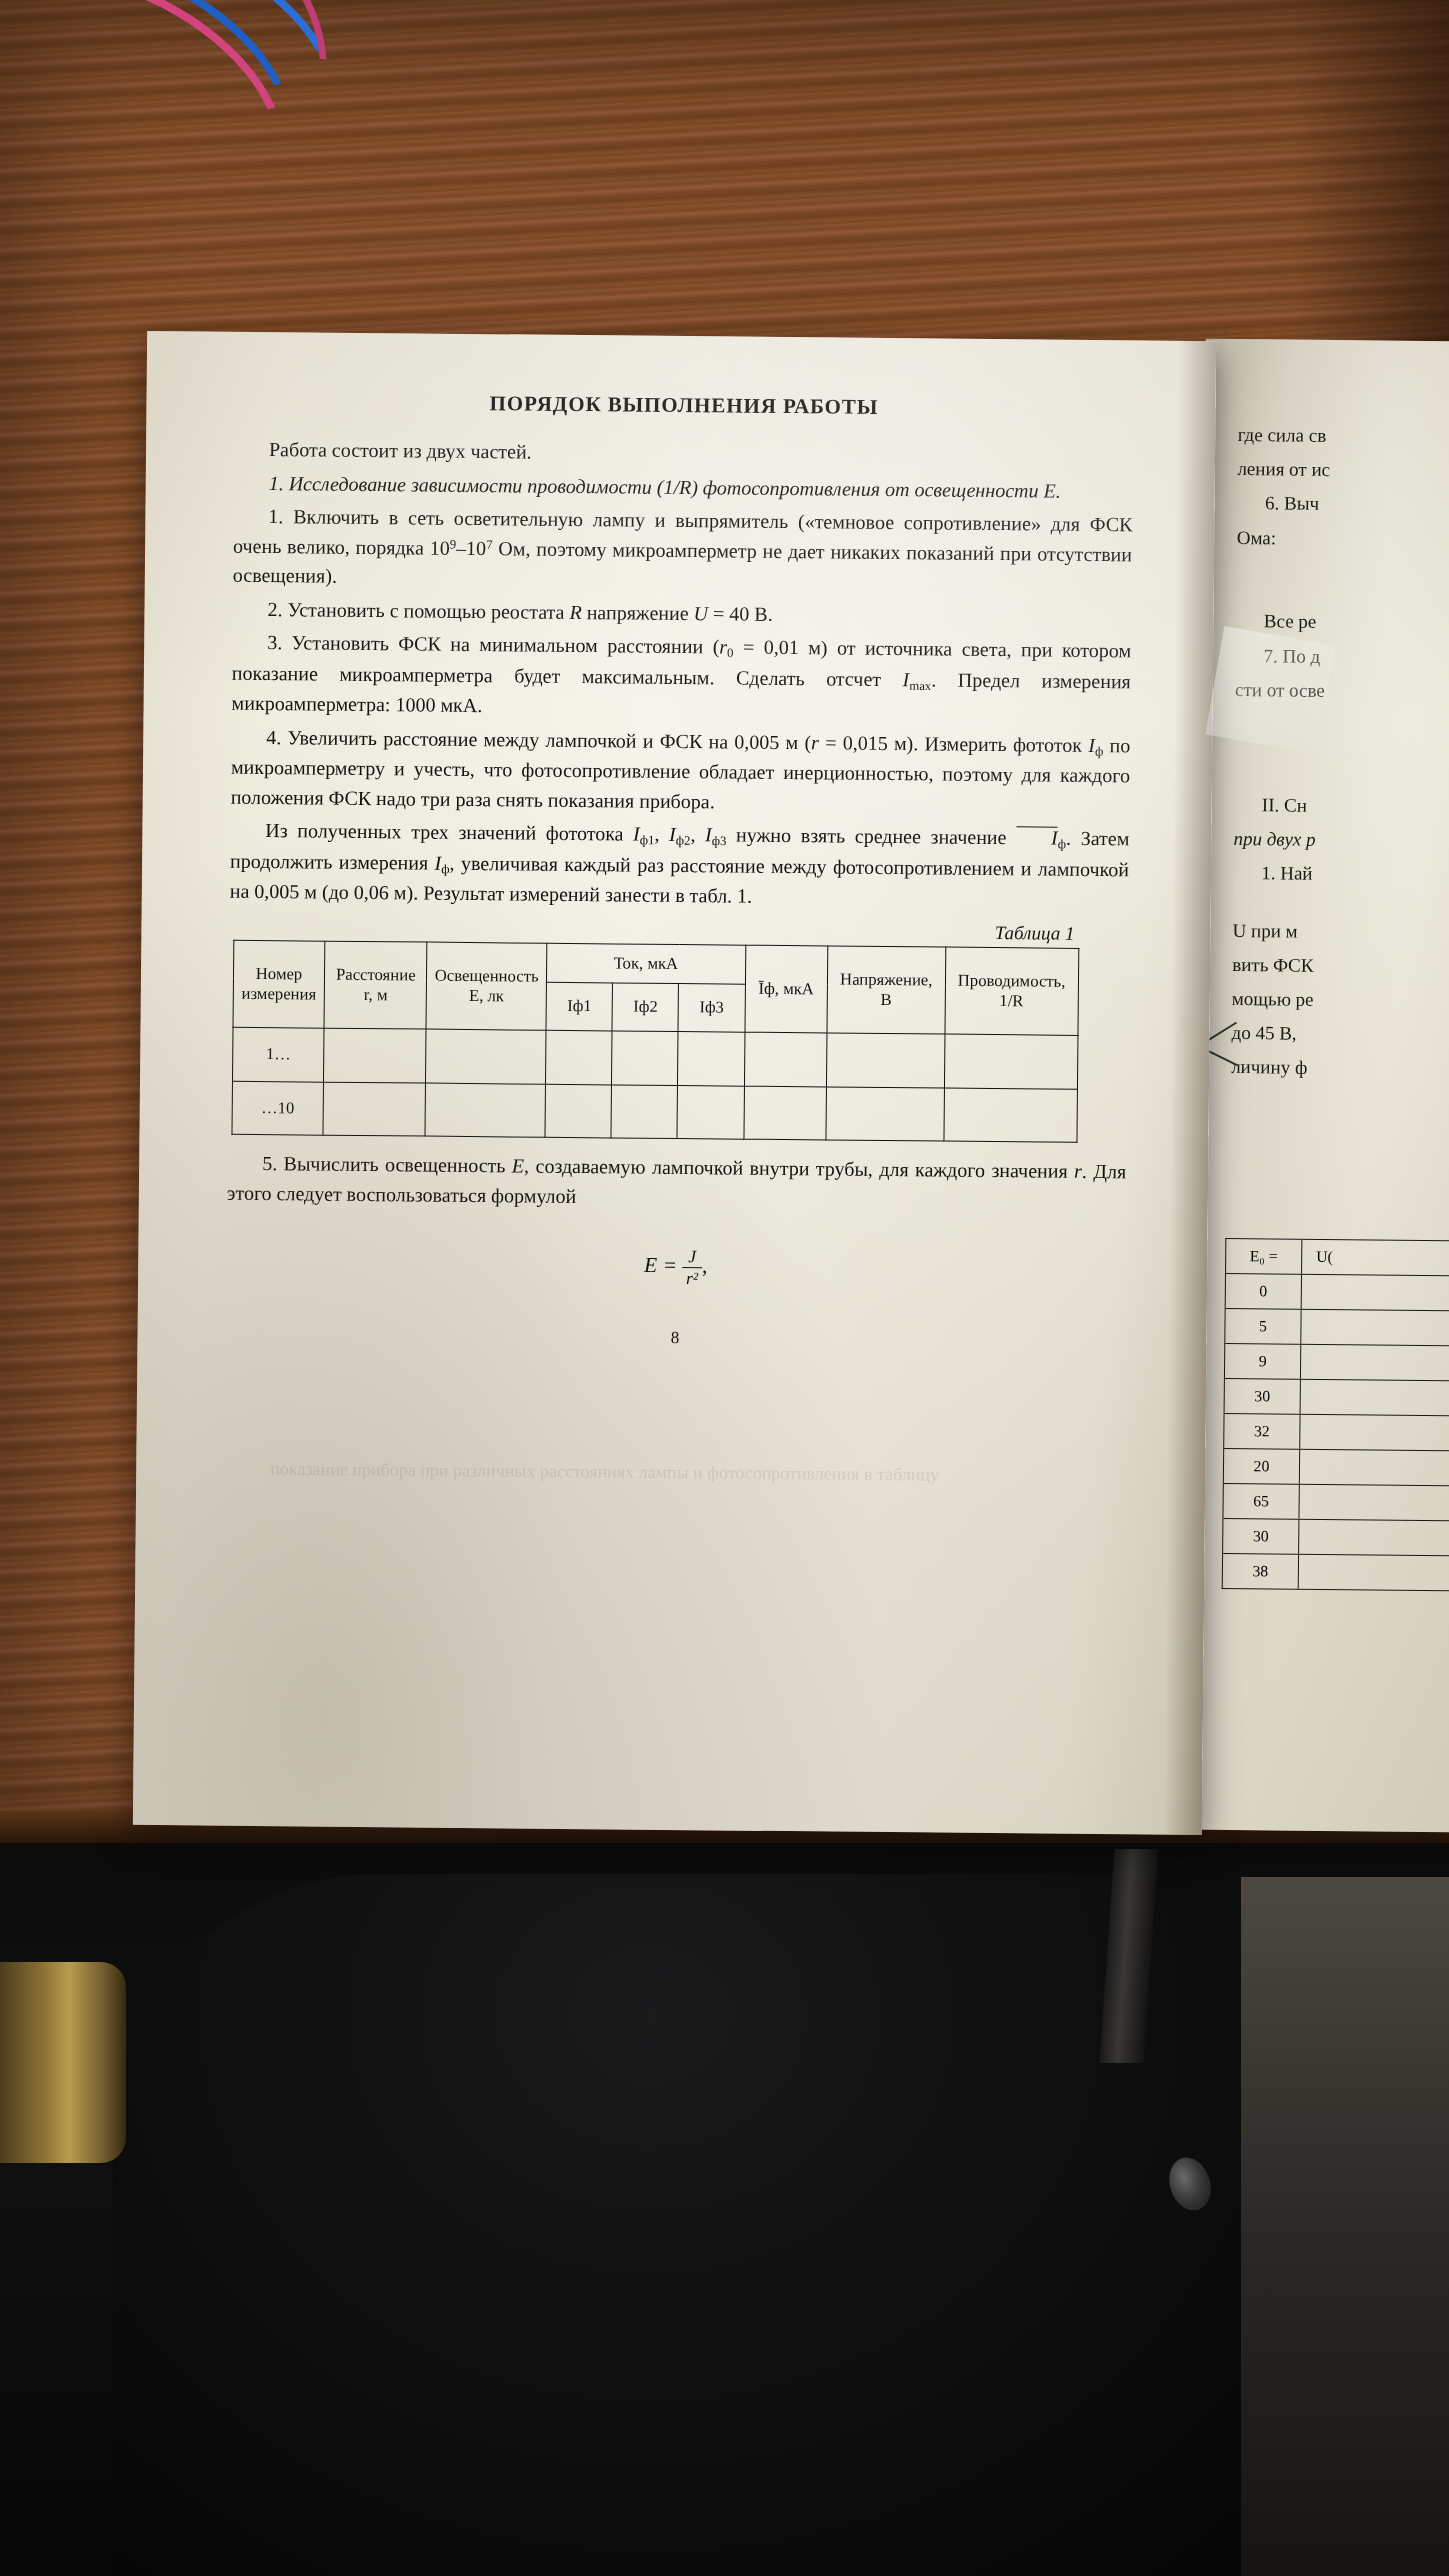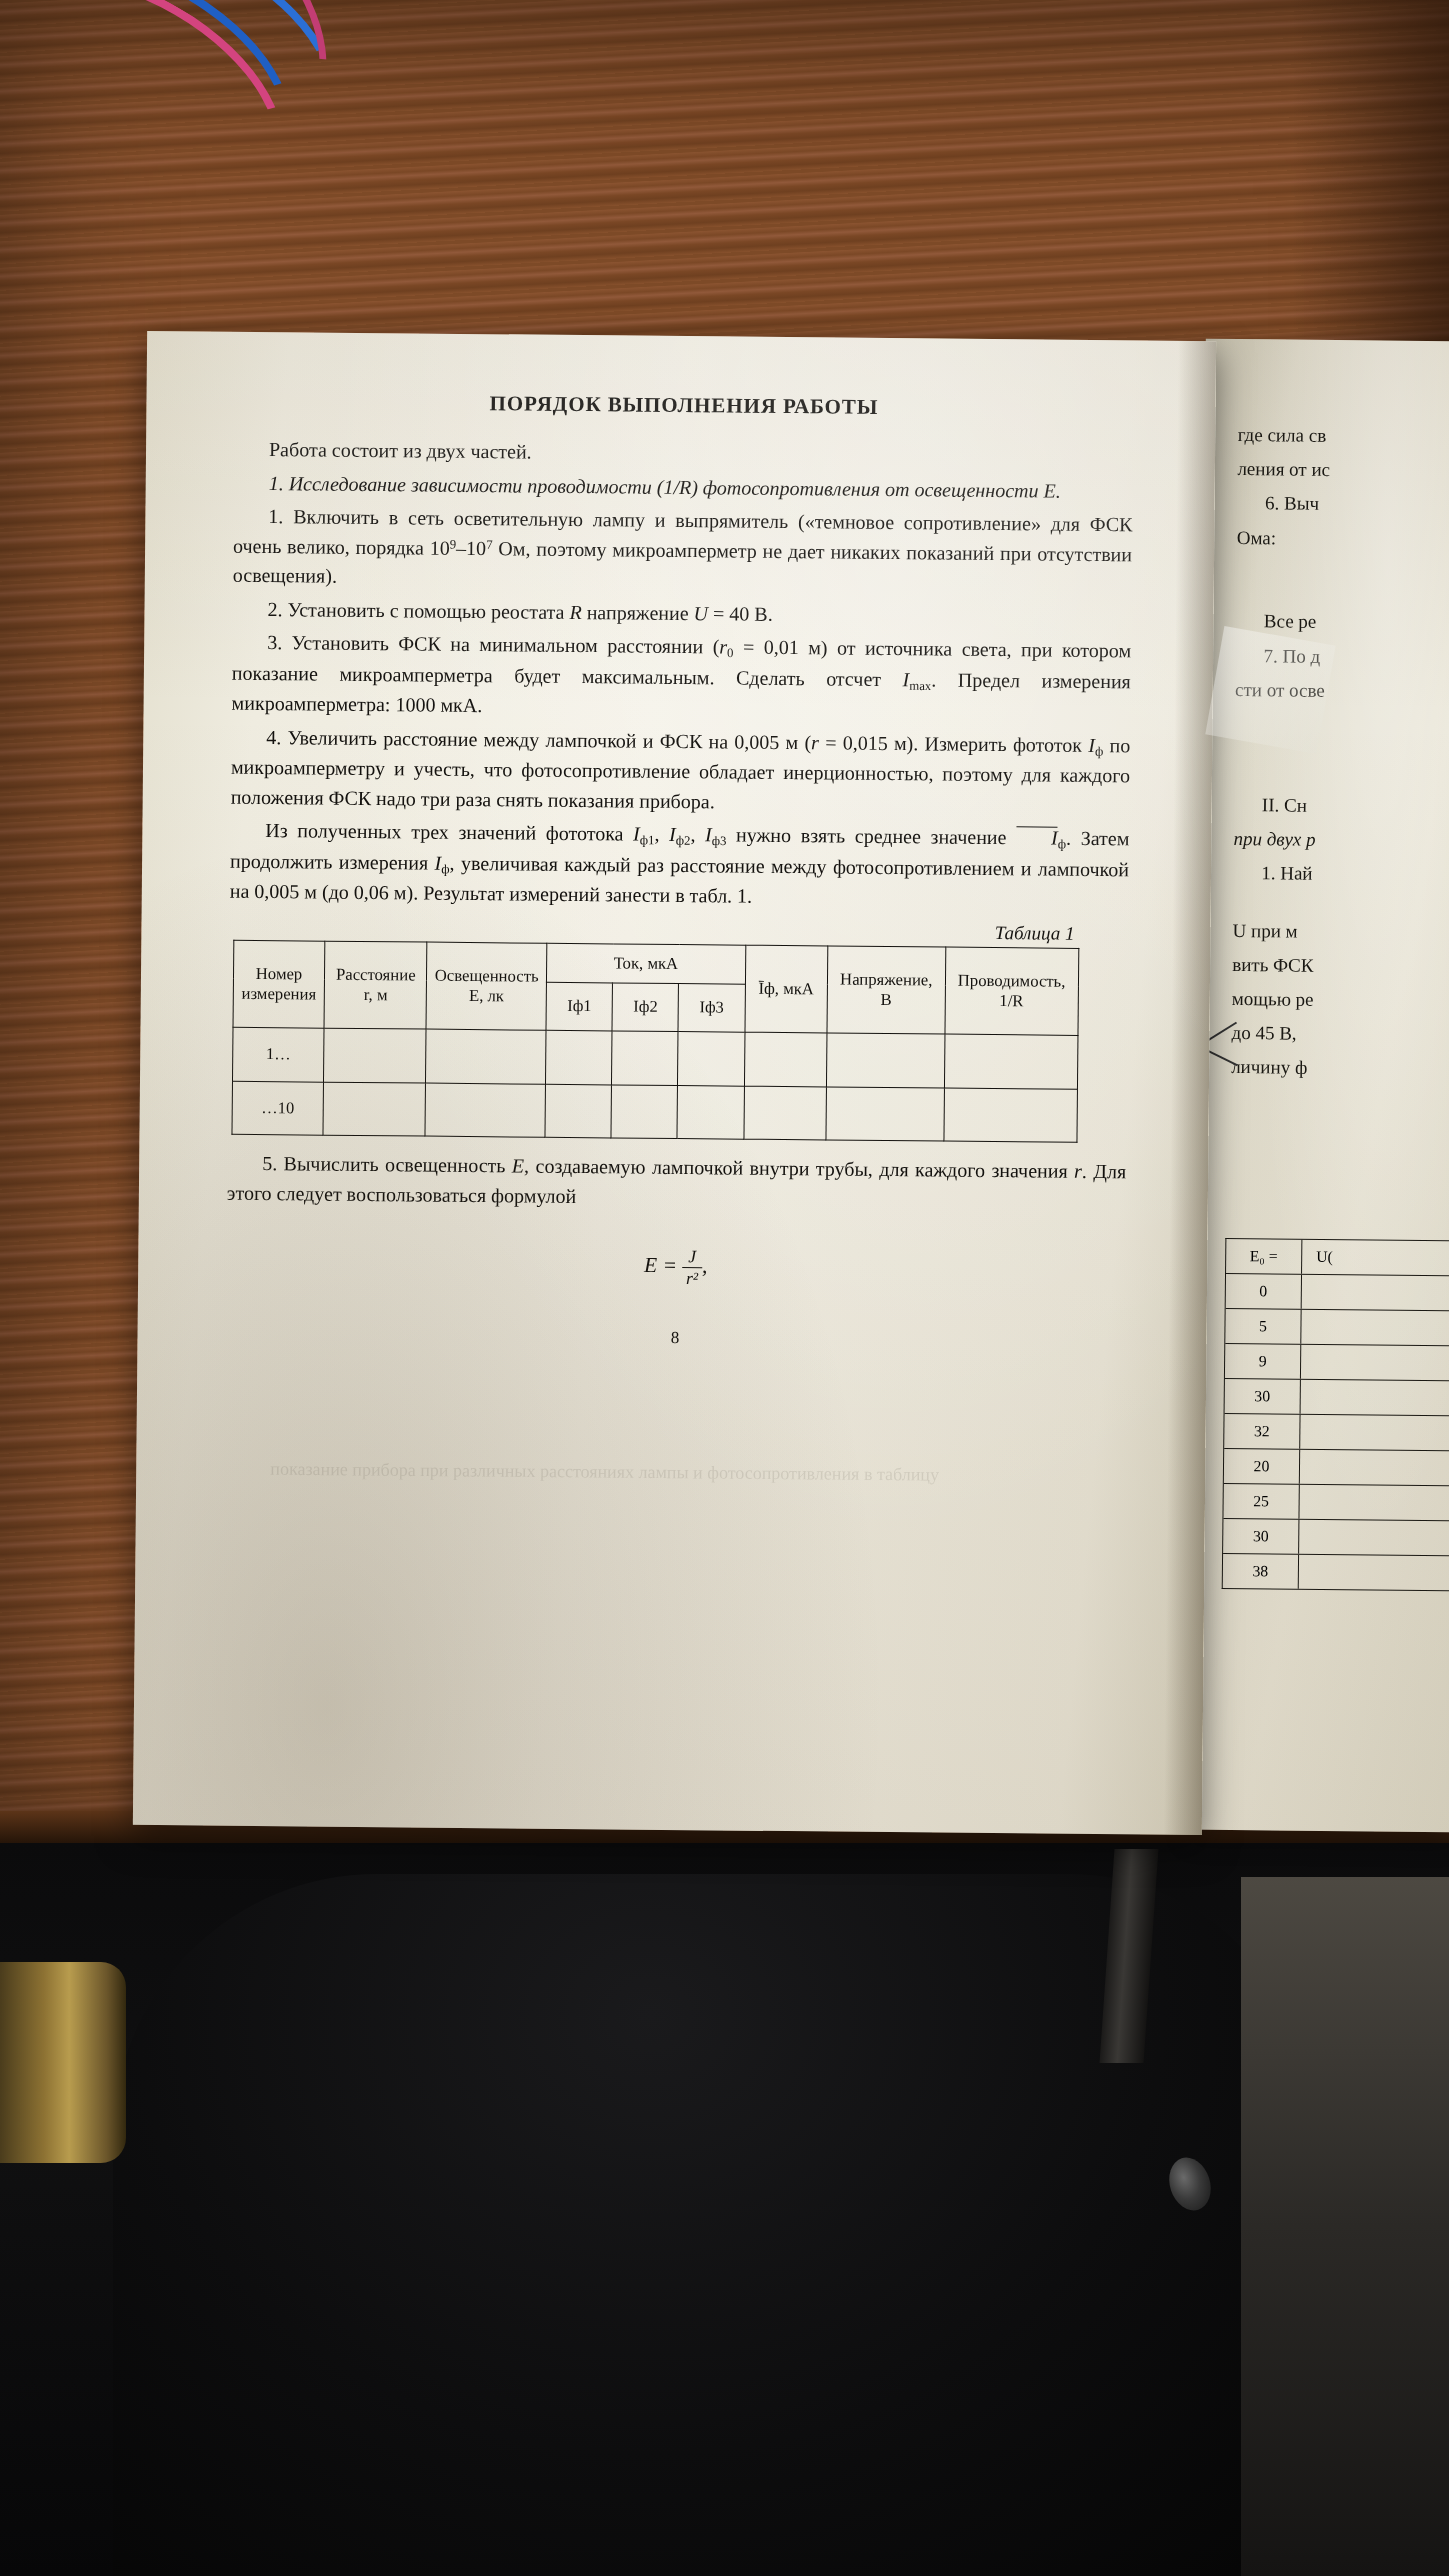--- a/index.html
+++ b/index.html
@@ -396,21 +396,21 @@
         </div>
       <div class="rrow">
           <div class="c1">32</div>
           <div class="c2"></div>
         </div>
       <div class="rrow">
           <div class="c1">20</div>
           <div class="c2"></div>
         </div>
       <div class="rrow">
-          <div class="c1">25</div>
+          <div class="c1">65</div>
           <div class="c2"></div>
         </div>
       <div class="rrow">
           <div class="c1">30</div>
           <div class="c2"></div>
         </div>
       <div class="rrow">
           <div class="c1">38</div>
           <div class="c2"></div>
         </div>

